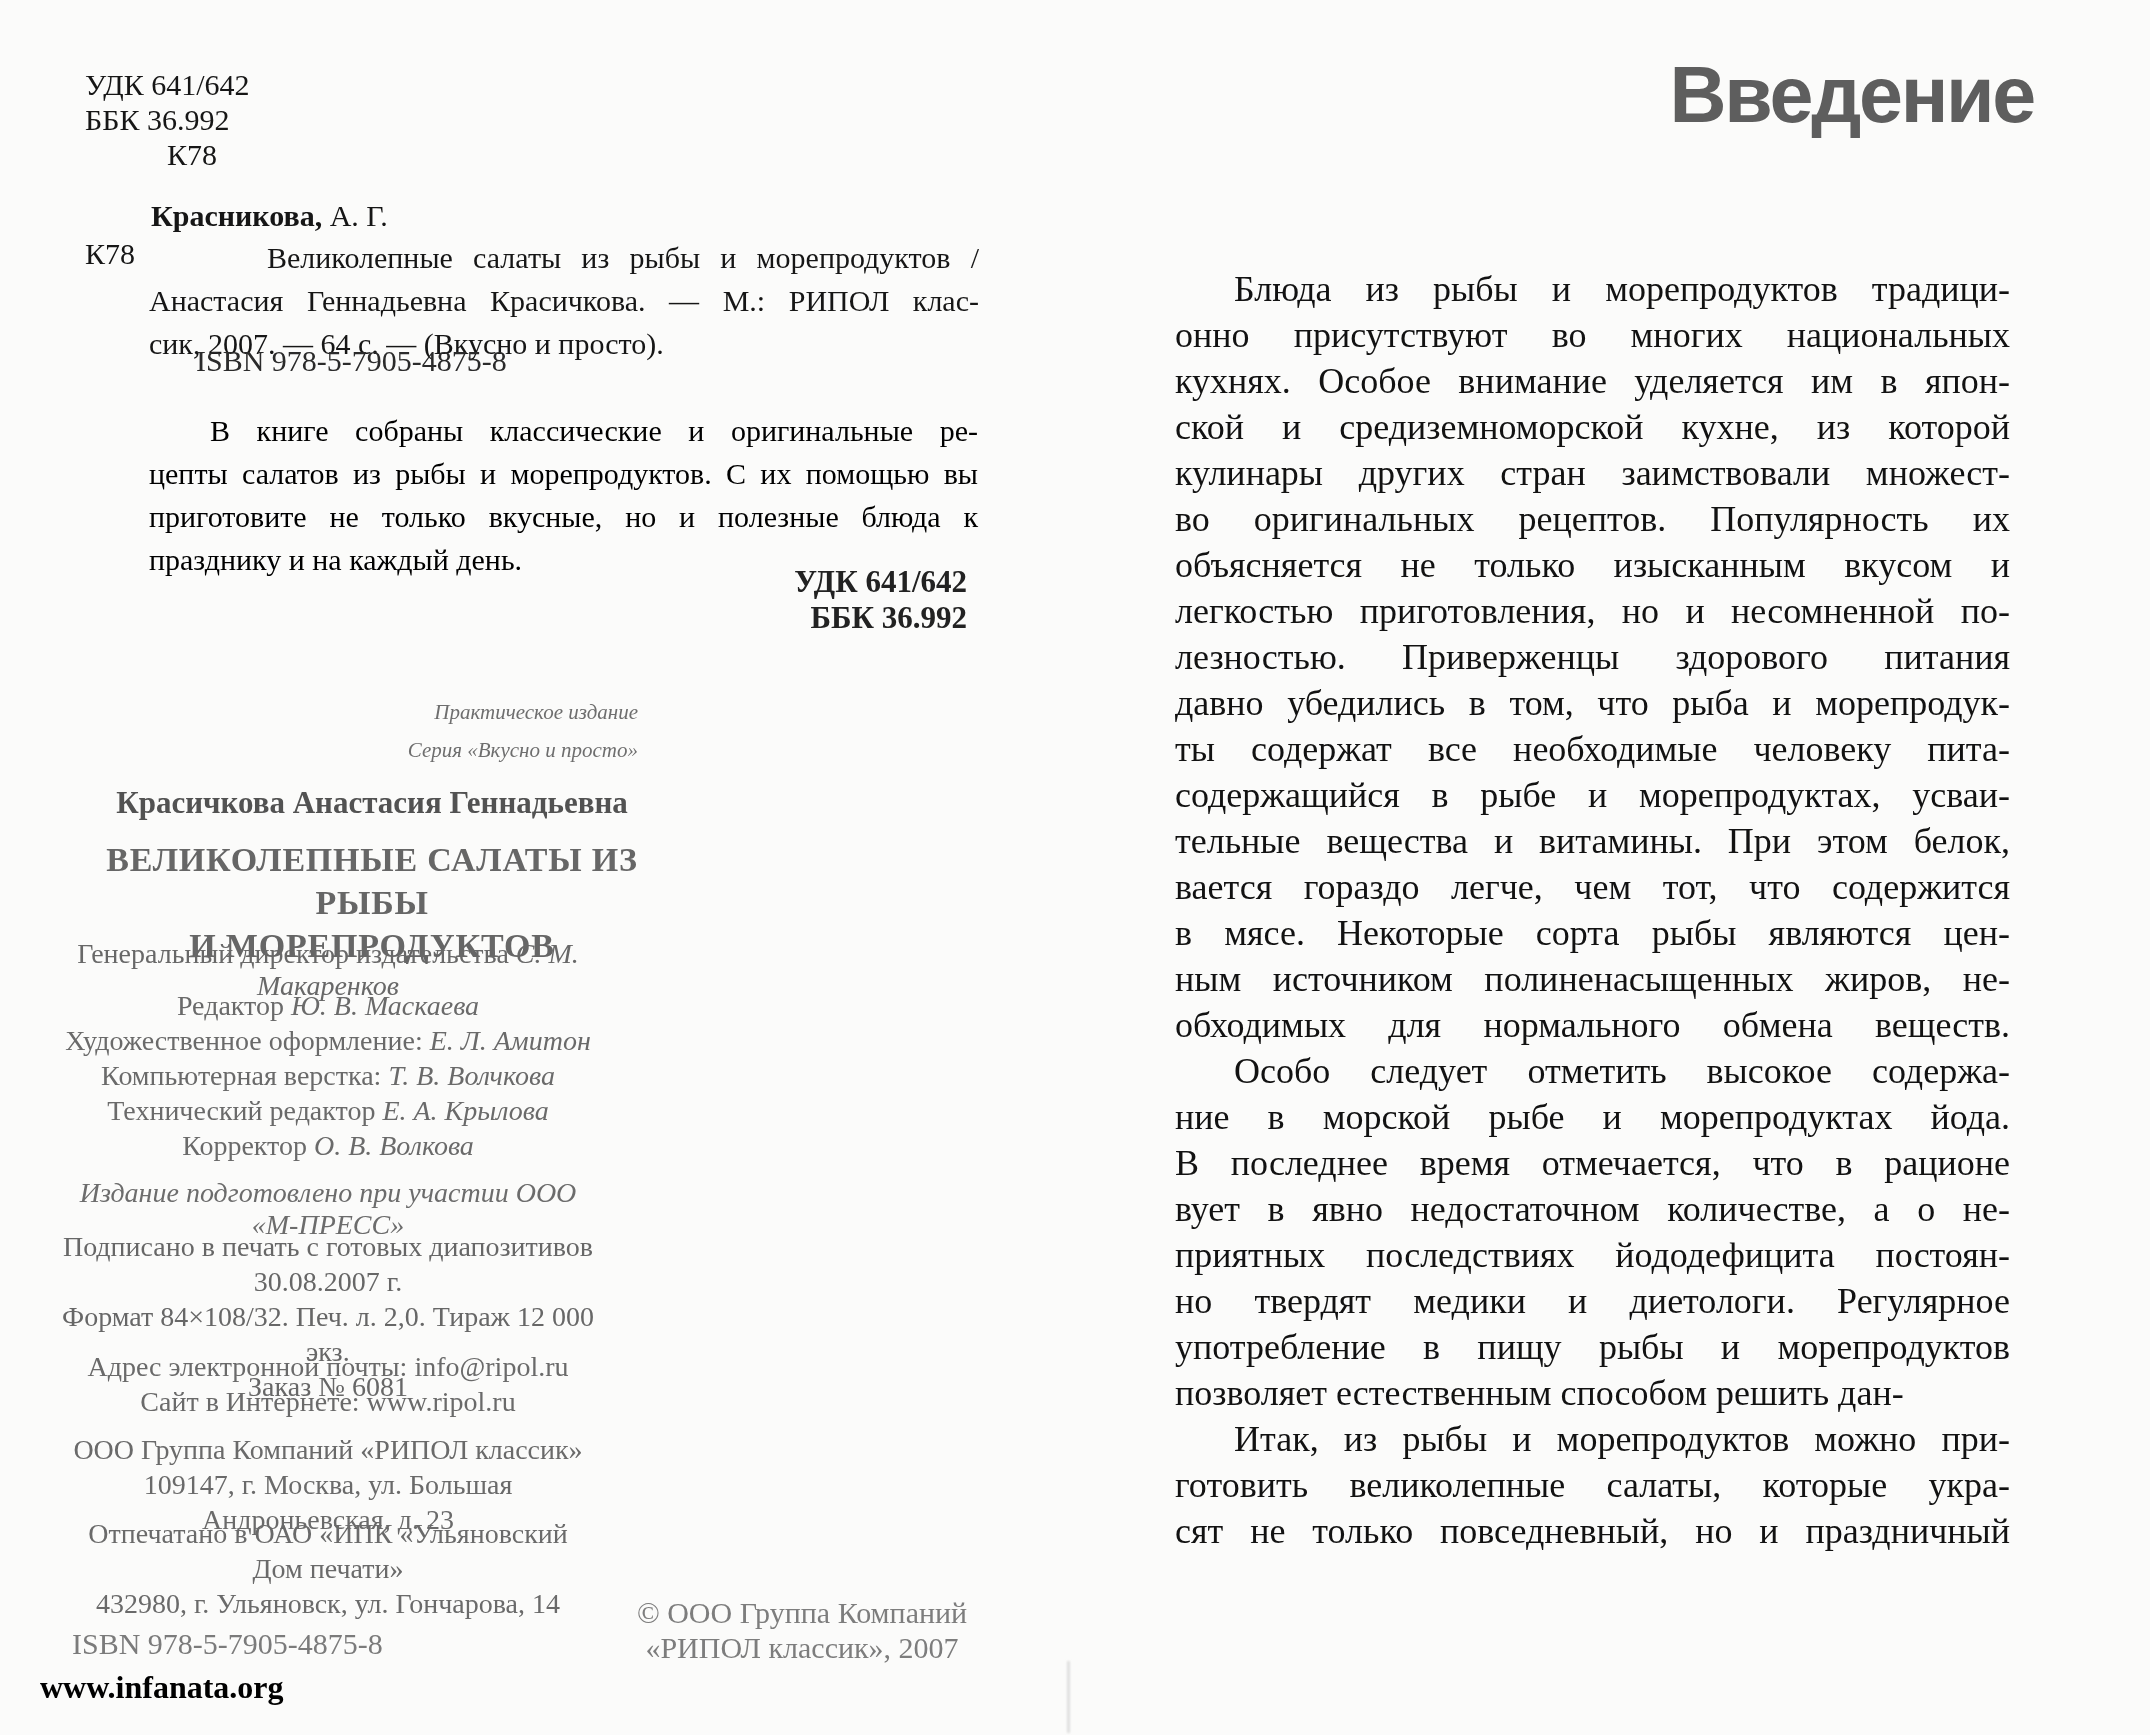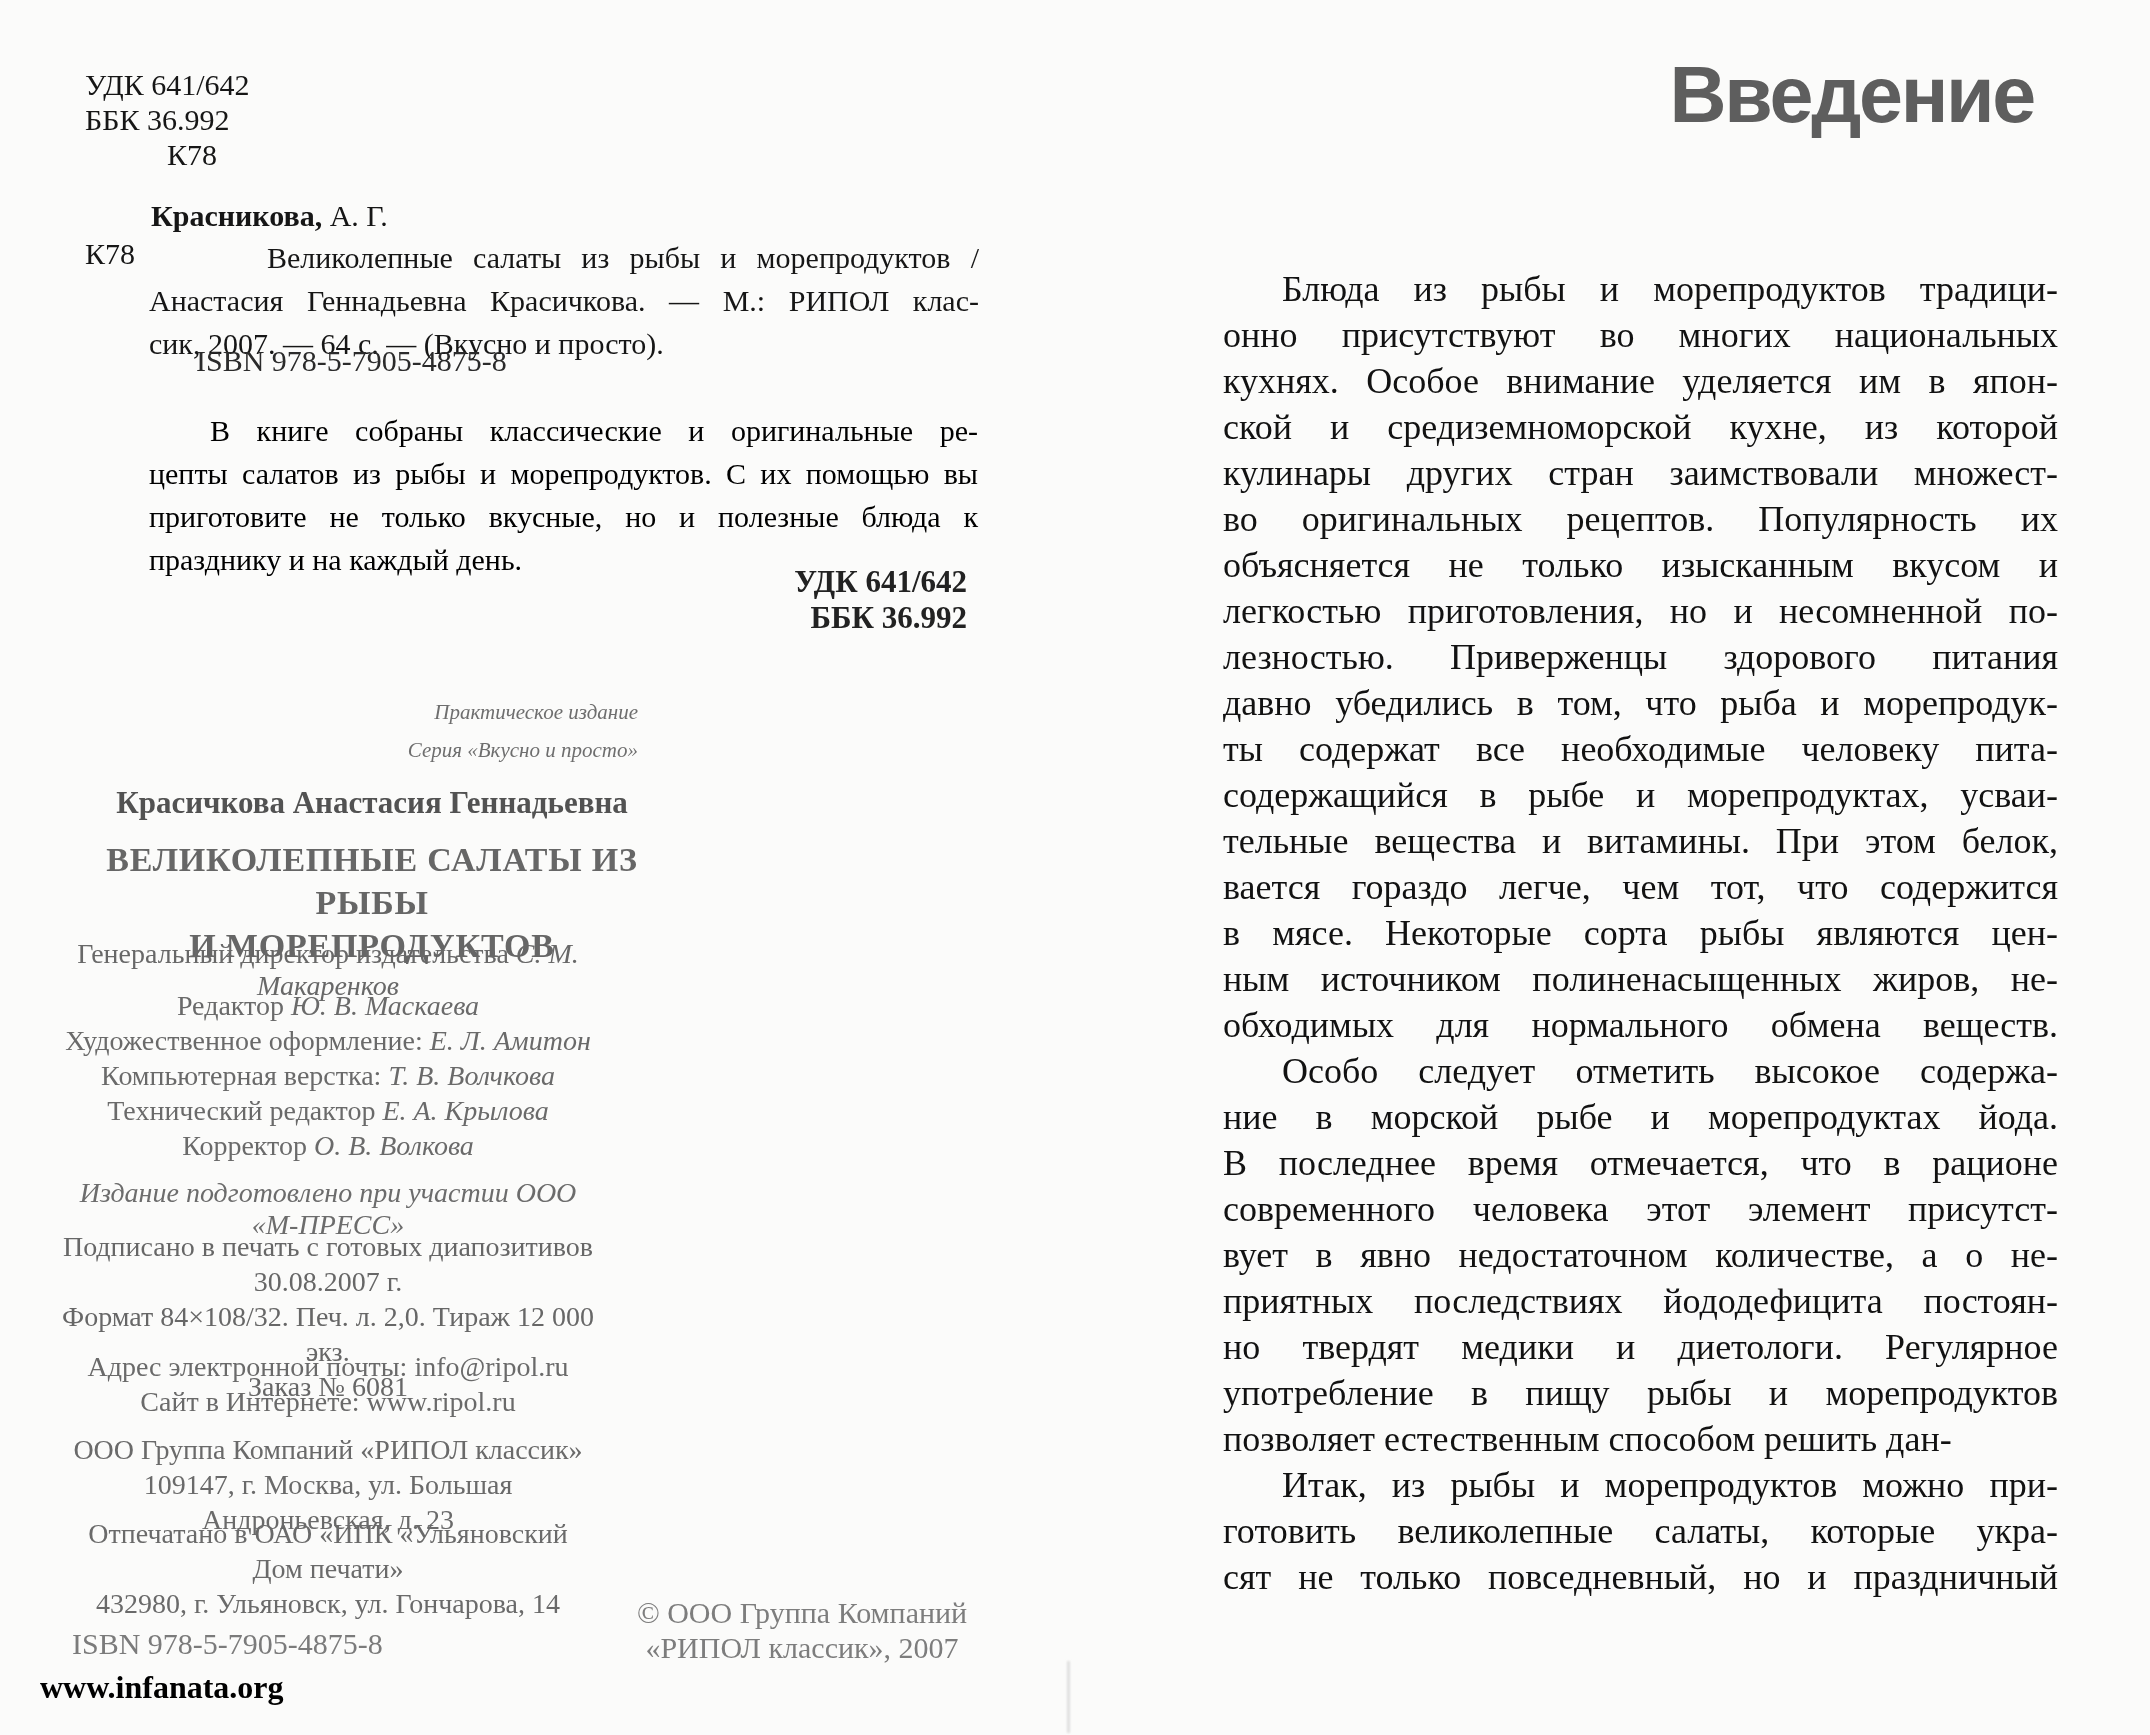--- a/index.html
+++ b/index.html
@@ -43,21 +43,21 @@
   .isbn-bottom{left:72px;top:1627px;font-size:30px;color:#7b7b7b;}
   .copyright{left:608px;top:1595px;width:388px;font-size:30px;line-height:35px;color:#7d7d7d;text-align:center;}
   .watermark{left:40px;top:1669px;font-size:32px;font-weight:bold;color:#000;font-family:"Liberation Serif","DejaVu Serif",serif;}
 
   
   .intro-heading{
     left:1126px;top:49px;width:908px;text-align:right;
     font-family:"Liberation Sans","DejaVu Sans",sans-serif;
     font-weight:700;font-size:79px;letter-spacing:-2.3px;color:#5e5e5e;
   }
-  .pright-body{left:1175px;top:266px;width:835px;font-size:36px;line-height:46px;color:#121212;margin-left:48px;}
+  .pright-body{left:1175px;top:266px;width:835px;font-size:36px;line-height:46px;color:#121212;}
   .pright-body .para .tline:first-child{text-indent:59px;}
 
   
   .fold-mark{left:1067px;top:1661px;width:3px;height:72px;background:#c9c9c9;opacity:.55;filter:blur(0.8px);}
 </style>
 </head>
 <body>
 
 <div class="abs cat">
   <div>УДК 641/642</div>
@@ -160,21 +160,20 @@
       <div class="tline">тельные вещества и витамины. При этом белок,</div>
       <div class="tline">вается гораздо легче, чем тот, что содержится</div>
       <div class="tline">в мясе. Некоторые сорта рыбы являются цен-</div>
       <div class="tline">ным источником полиненасыщенных жиров, не-</div>
       <div class="tline">обходимых для нормального обмена веществ.</div>
     </div>
   <div class="para jpara end-left">
       <div class="tline">Особо следует отметить высокое содержа-</div>
       <div class="tline">ние в морской рыбе и морепродуктах йода.</div>
       <div class="tline">В последнее время отмечается, что в рационе</div>
-      <div class="tline">современного человека этот элемент присутст-</div>
       <div class="tline">вует в явно недостаточном количестве, а о не-</div>
       <div class="tline">приятных последствиях йододефицита постоян-</div>
       <div class="tline">но твердят медики и диетологи. Регулярное</div>
       <div class="tline">употребление в пищу рыбы и морепродуктов</div>
       <div class="tline">позволяет естественным способом решить дан-</div>
     </div>
   <div class="para jpara">
       <div class="tline">Итак, из рыбы и морепродуктов можно при-</div>
       <div class="tline">готовить великолепные салаты, которые укра-</div>
       <div class="tline">сят не только повседневный, но и праздничный</div>

